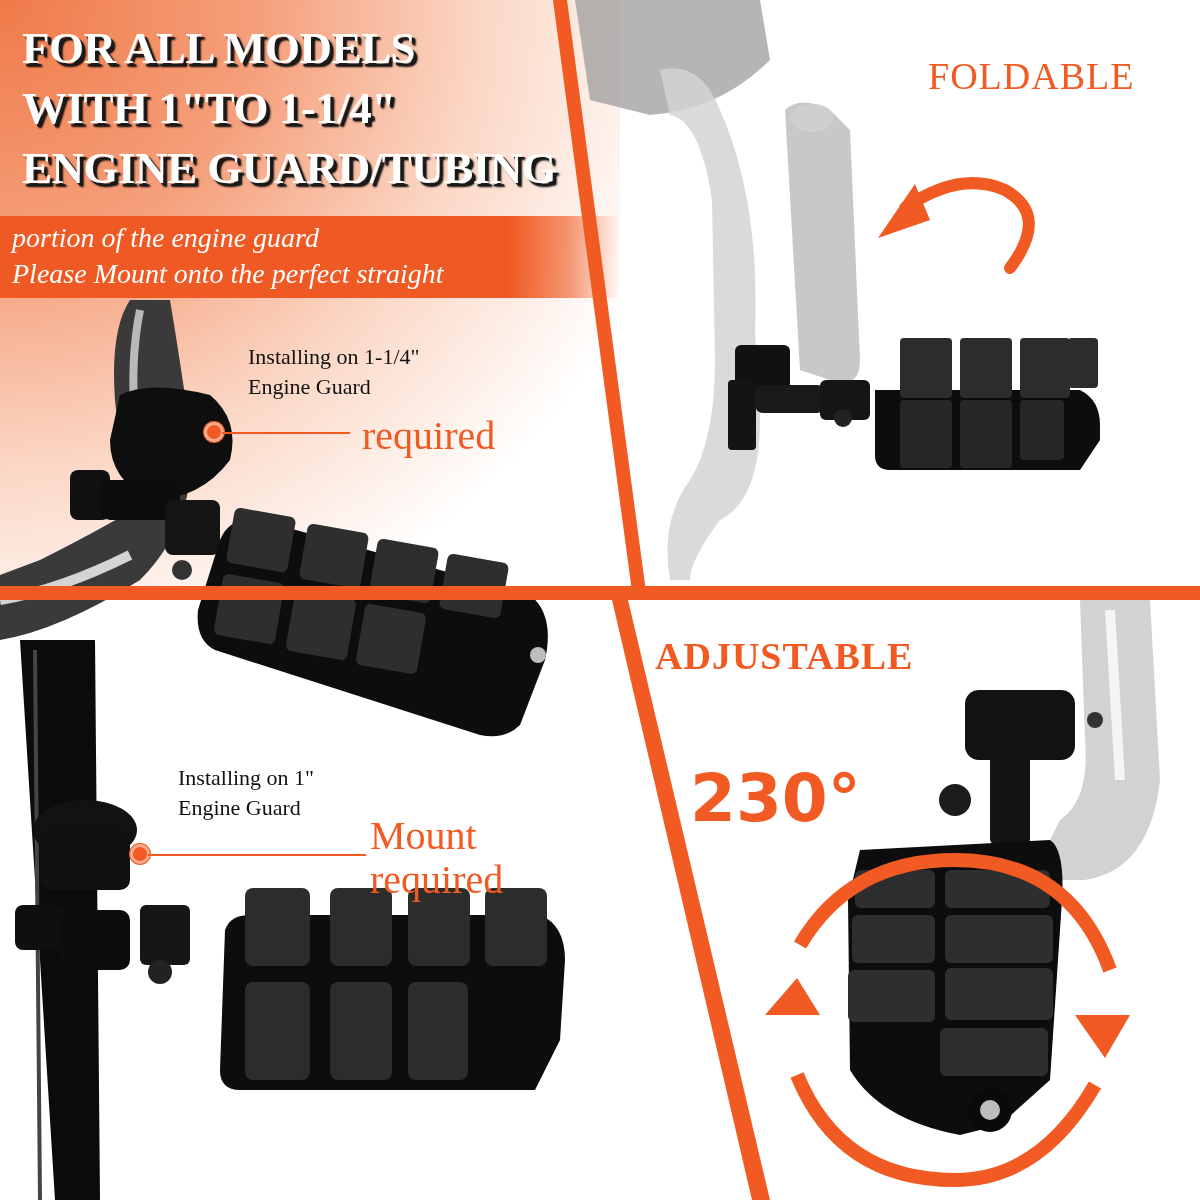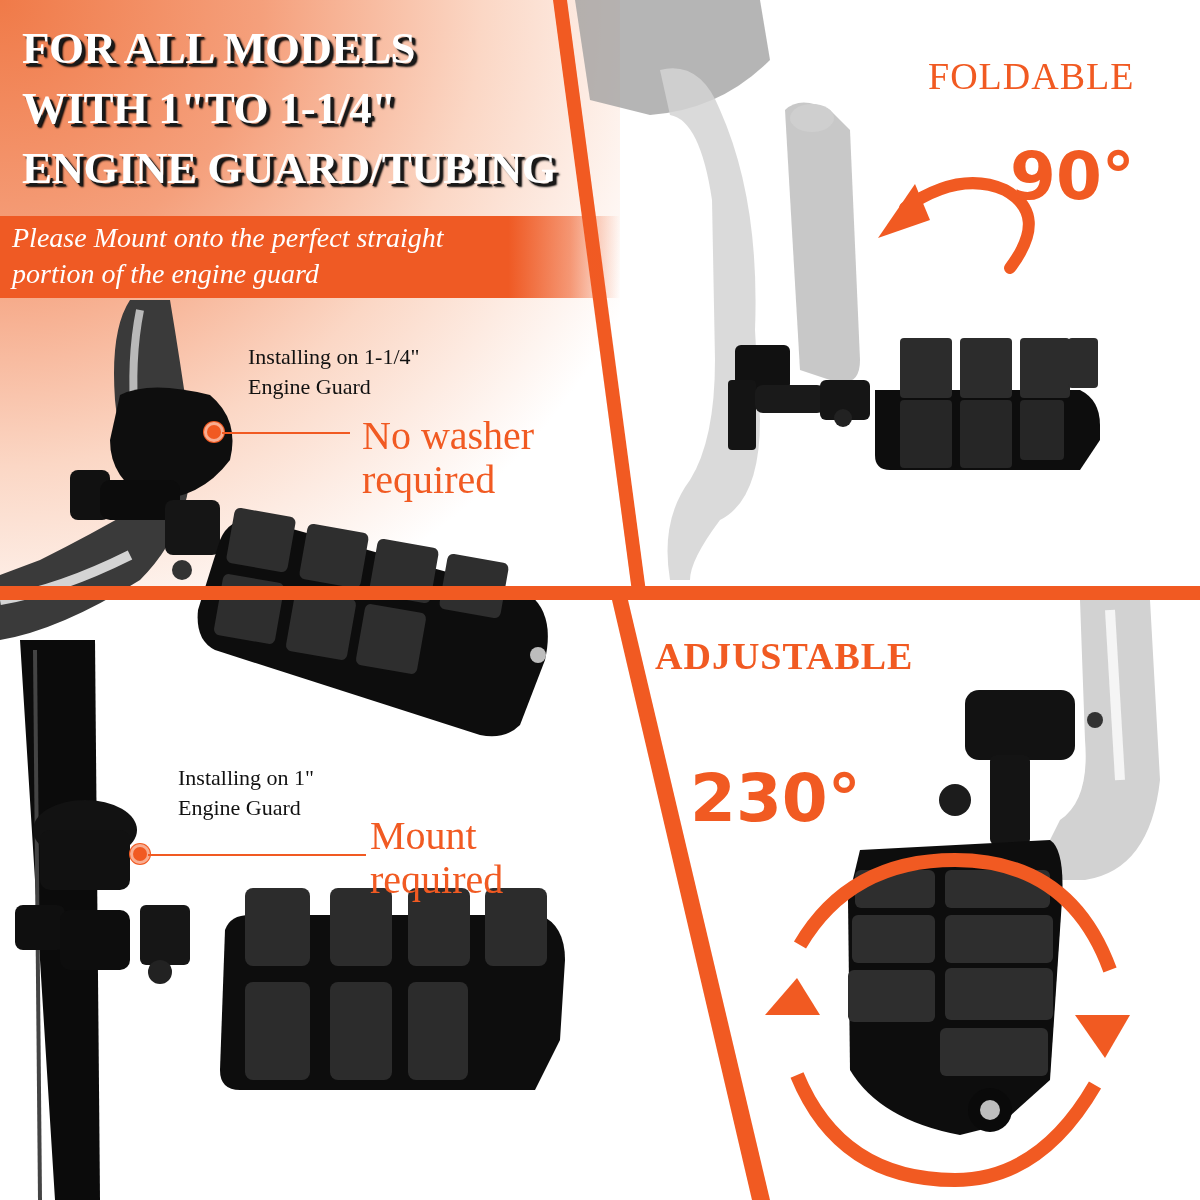--- a/index.html
+++ b/index.html
@@ -165,45 +165,43 @@
   <div class="abs hdiv"></div>
 
   <div class="abs headline">
     <div>FOR ALL MODELS</div>
     <div>WITH 1"TO 1-1/4"</div>
     <div>ENGINE GUARD/TUBING</div>
   </div>
 
   <div class="abs banner"></div>
   <div class="abs banner-text">
+    <div>portion of the engine guard</div>
     <div>Please Mount onto the perfect straight</div>
-    <div>portion of the engine guard</div>
   </div>
 
   <div class="abs install-label" style="left:248px; top:345px;">
     <div>Installing on 1-1/4"</div>
     <div style="margin-top:6px;">Engine Guard</div>
   </div>
   <div class="abs dot" style="left:207px; top:425px;"></div>
   <div class="abs leader" style="left:222px; top:432px; width:128px;"></div>
   <div class="abs req-label" style="left:362px; top:414px;">
-    <div>No washer</div>
     <div>required</div>
   </div>
 
   <div class="abs install-label" style="left:178px; top:766px;">
     <div>Installing on 1"</div>
     <div style="margin-top:6px;">Engine Guard</div>
   </div>
   <div class="abs dot" style="left:133px; top:847px;"></div>
   <div class="abs leader" style="left:148px; top:854px; width:218px;"></div>
   <div class="abs req-label" style="left:370px; top:814px;">
     <div>Mount</div>
     <div>required</div>
   </div>
 
   <div class="abs feature-title" style="left:928px; top:54px;">FOLDABLE</div>
-  <div class="abs angle" style="left:1010px; top:138px;">90°</div>
 
   <div class="abs feature-title" style="left:655px; top:634px;font-weight:bold;">ADJUSTABLE</div>
   <div class="abs angle" style="left:690px; top:760px;">230°</div>
 
 </div>
 
 </body></html>

